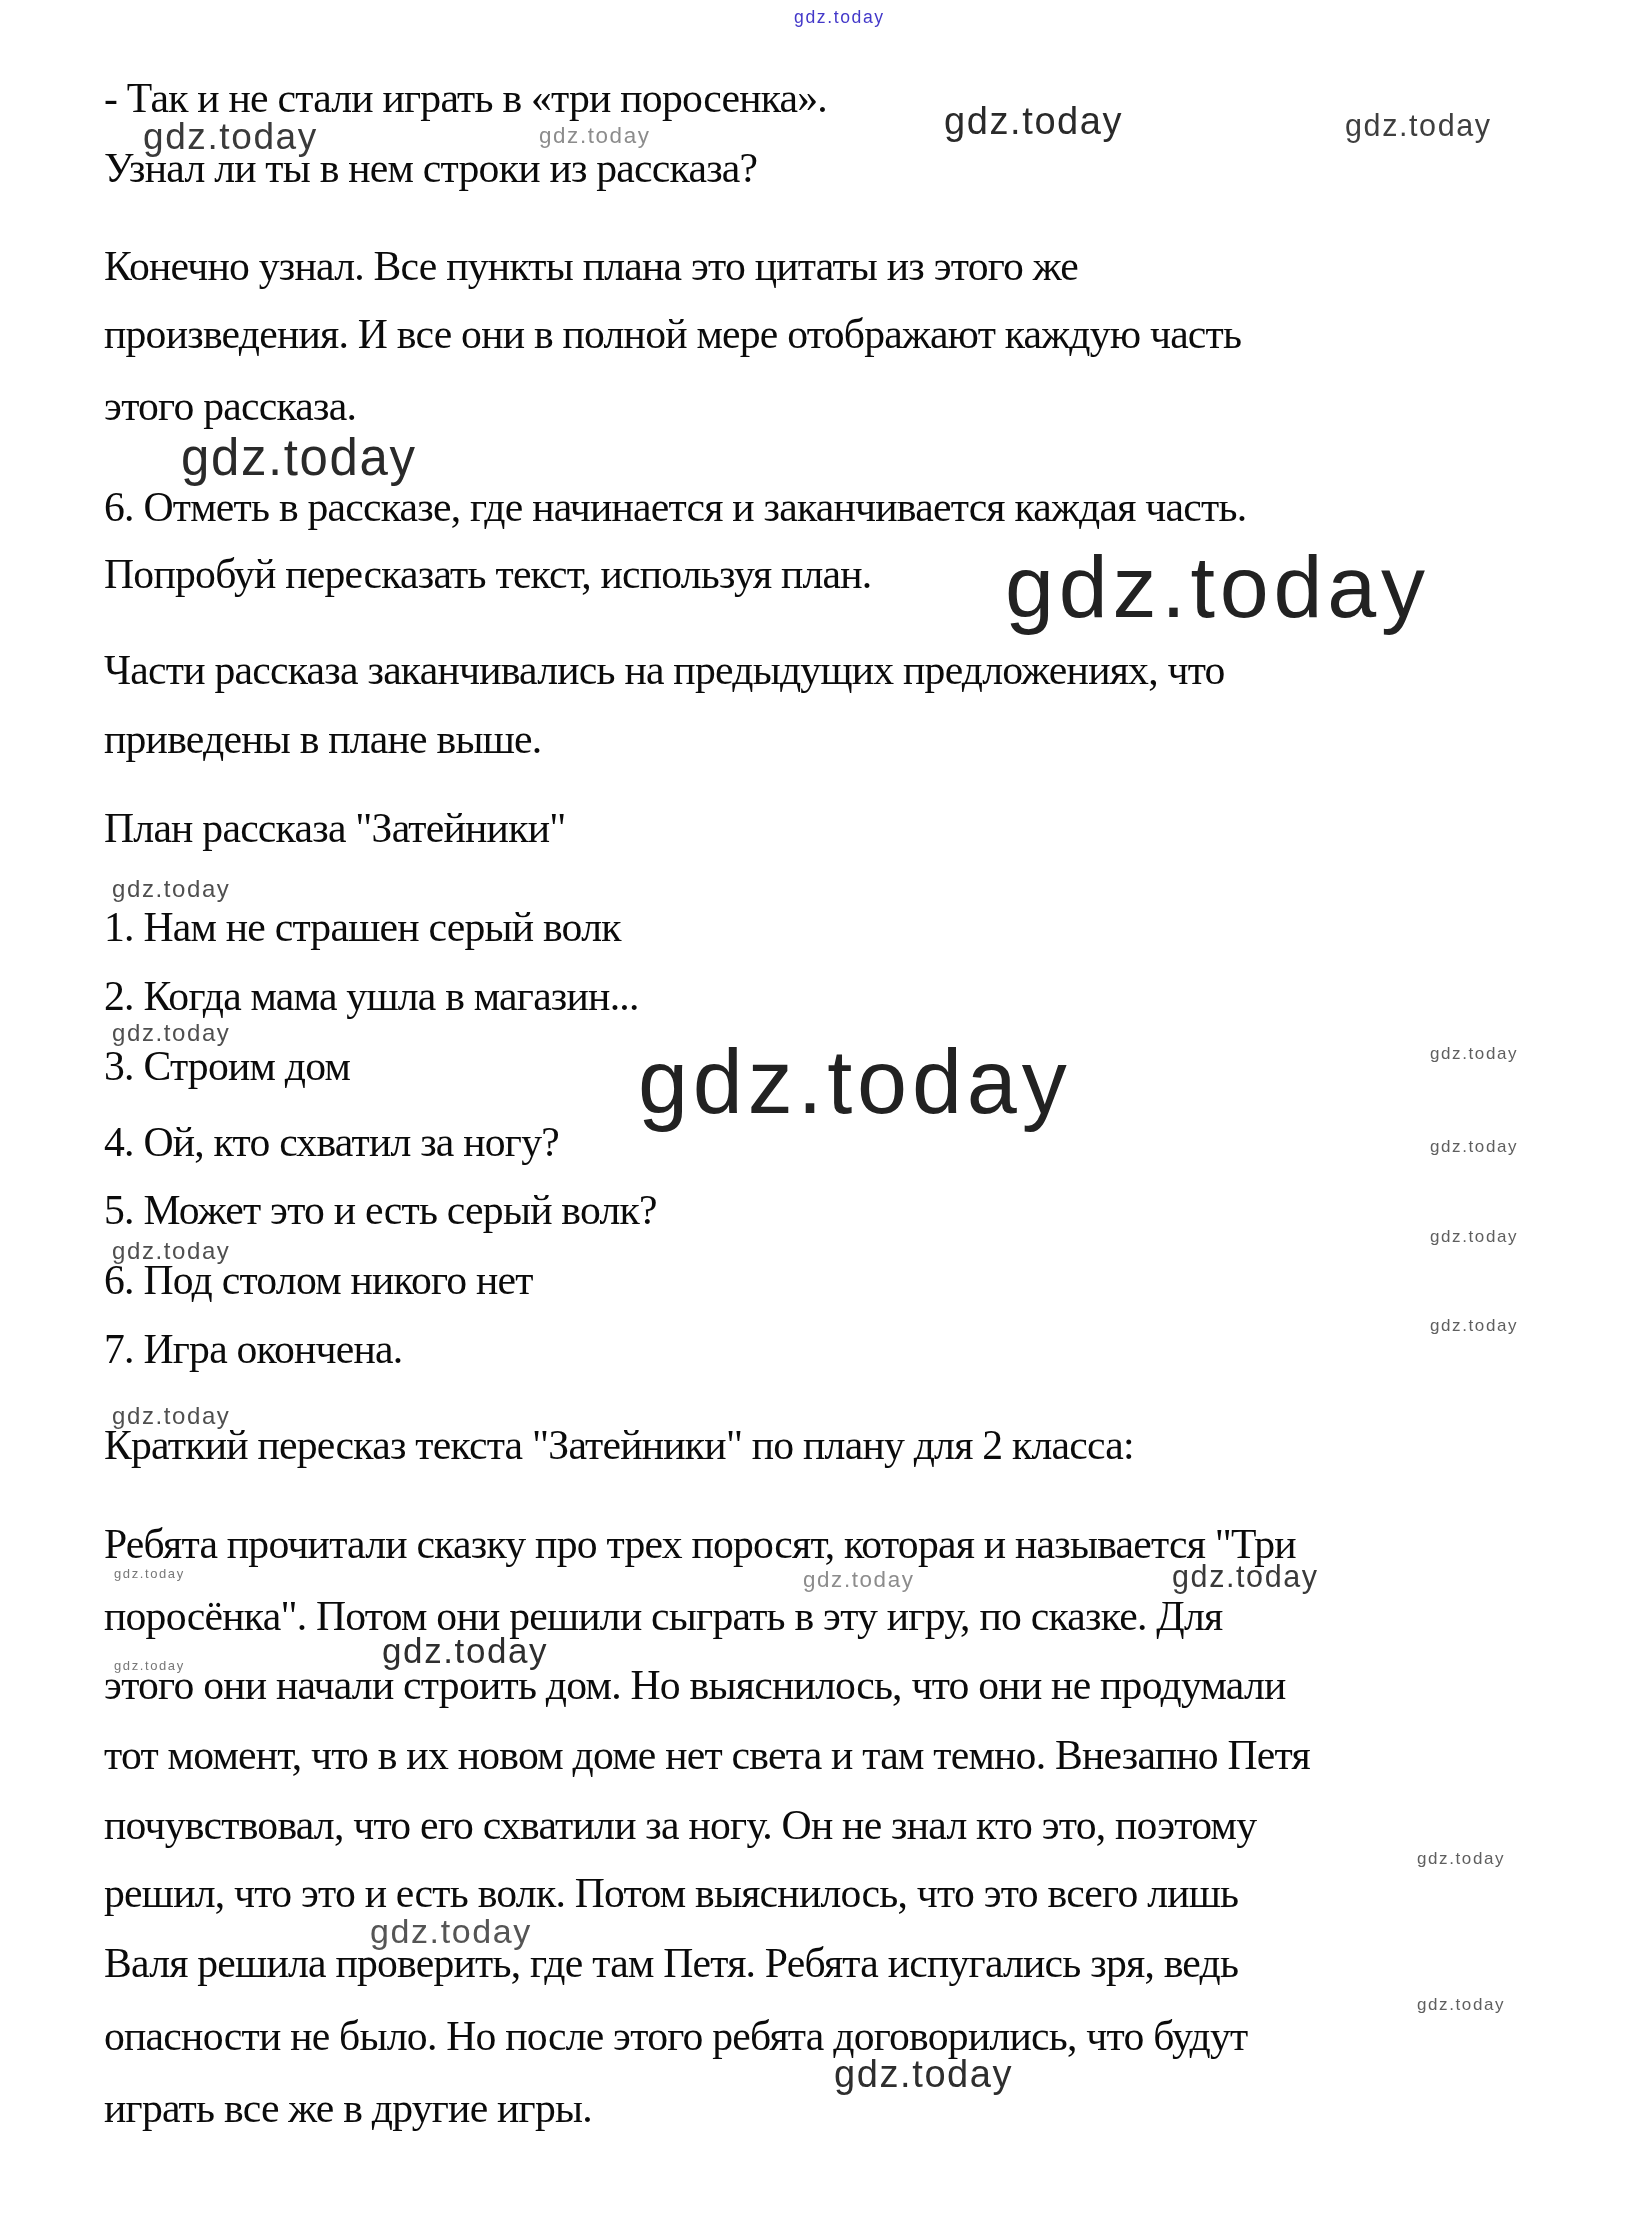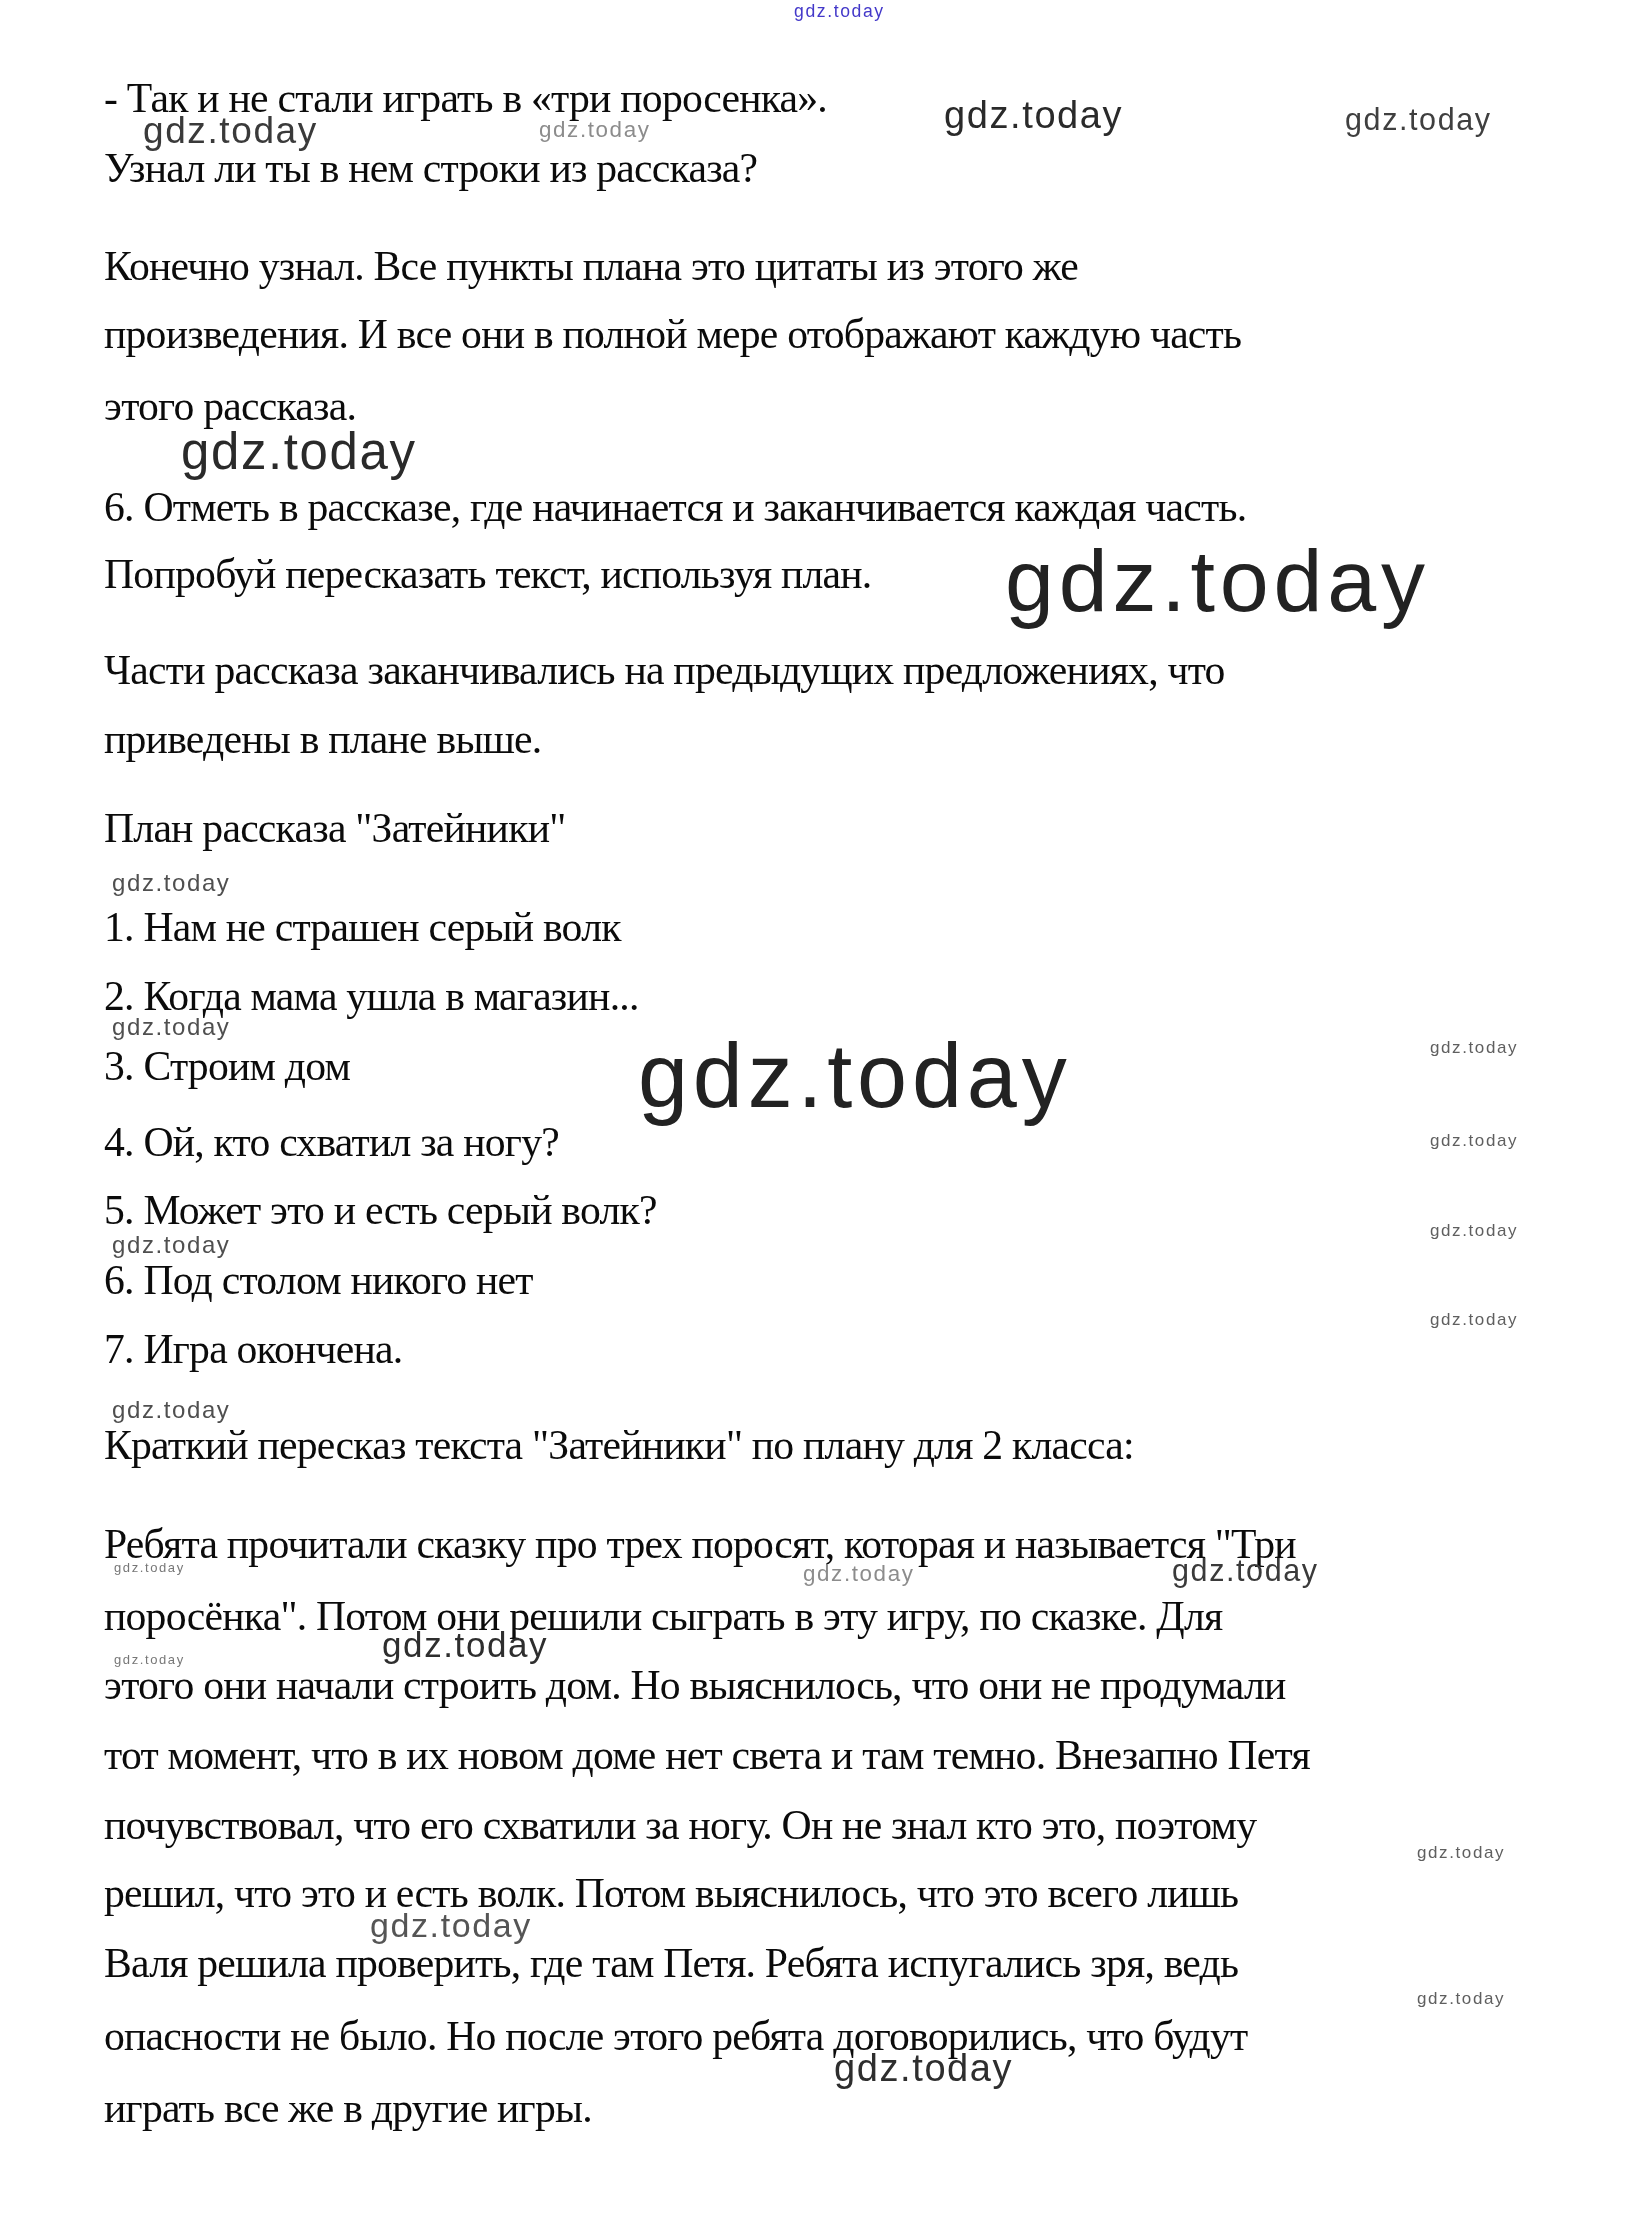--- a/index.html
+++ b/index.html
@@ -26,20 +26,21 @@
     transform: scaleX(0.97);
     transform-origin: left top;
   }
   .wm {
     position: absolute;
     white-space: nowrap;
     font-family: "Liberation Sans", "DejaVu Sans", sans-serif;
     font-weight: 400;
     line-height: 1;
     letter-spacing: 1.6px;
+    margin-top: 6px;
   }
   .wm.big { letter-spacing: 4.8px; }
 </style>
 </head>
 <body>
 
 <div class="page">
 
   <div class="line" style="top:76px">- Так и не стали играть в «три поросенка».</div>
   <div class="line" style="top:146px">Узнал ли ты в нем строки из рассказа?</div>

